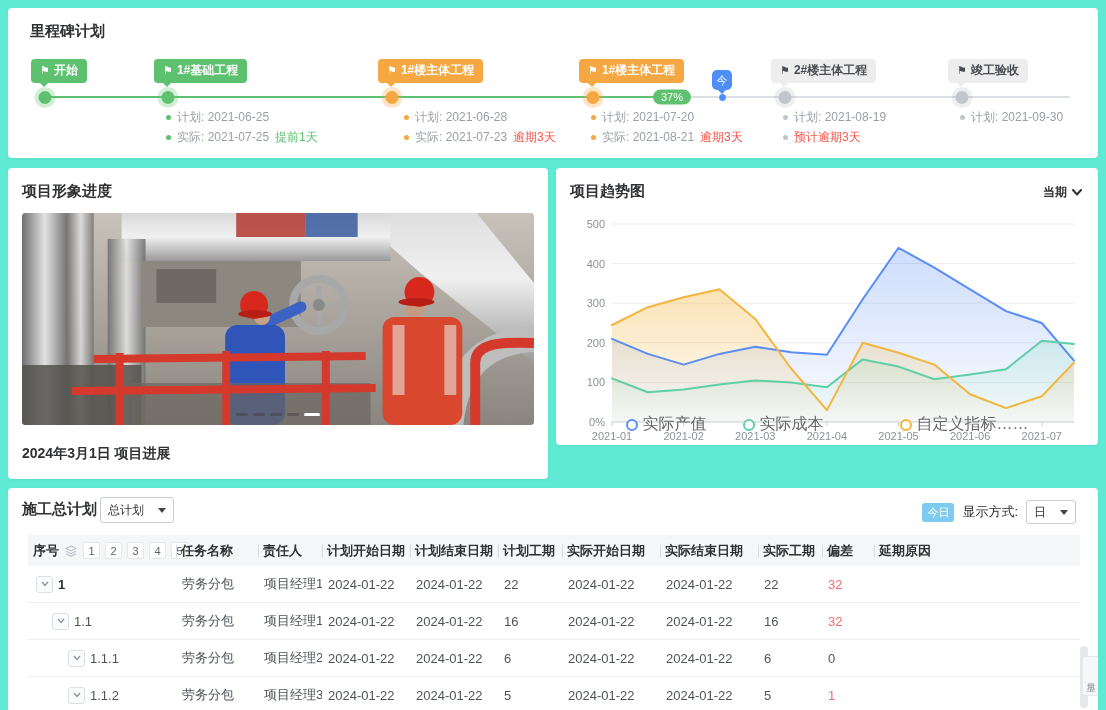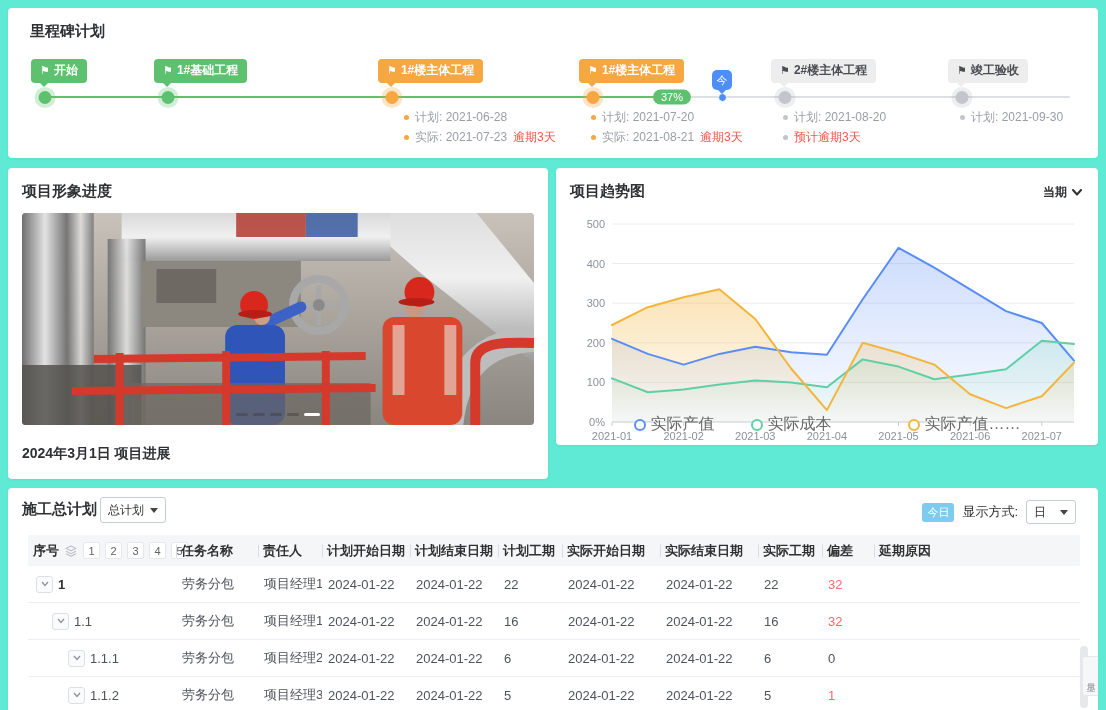--- a/index.html
+++ b/index.html
@@ -59,21 +59,21 @@
   .legend-item{display:flex;align-items:center;gap:5px;cursor:pointer;}
   .legend-item:nth-child(3){margin-left:40px;}
   .legend-ring{width:8px;height:8px;border-radius:50%;border:2px solid;background:#fff;flex:none;}
 
   
   #card-schedule{left:8px;top:488px;width:1090px;height:230px;}
   #card-schedule .card-title{left:14px;top:12px;}
   .select{display:inline-flex;align-items:center;justify-content:space-between;border:1px solid #c8ccd4;
           border-radius:3px;background:#fff;padding:0 7px;font-size:12px;color:#303133;cursor:pointer;box-sizing:border-box;}
   .caret{width:0;height:0;border-left:4px solid transparent;border-right:4px solid transparent;border-top:5px solid #444;}
-  #plan-select{position:absolute;left:92px;top:9px;width:66px;height:26px;}
+  #plan-select{position:absolute;left:92px;top:9px;width:74px;height:26px;}
   .right-controls{position:absolute;right:22px;top:12px;display:flex;align-items:center;gap:8px;font-size:13px;color:#303133;}
   .today-badge{background:#7ecbf0;color:#fff;font-size:11px;padding:2px 5px;border-radius:3px;}
   #mode-select{width:50px;height:24px;}
   .table{position:absolute;left:20px;top:47px;width:1052px;}
   .t-grid{display:grid;grid-template-columns:148px 82px 64px 88px 88px 64px 98px 98px 64px 52px 1fr;}
   .t-header{background:#f5f6f8;height:31px;align-items:center;font-size:13px;font-weight:700;color:#303133;}
   .th{padding:0 5px;display:flex;align-items:center;white-space:nowrap;position:relative;height:100%;}
   .th + .th::before{content:"";position:absolute;left:0;top:50%;transform:translateY(-50%);width:1px;height:13px;background:#d8dce3;}
   .seq-head{gap:5px;}
   .level-btn{width:15px;height:15px;background:#fff;border:1px solid #e4e7ed;border-radius:2px;font-size:11px;
@@ -98,20 +98,31 @@
 
   <section class="card" id="card-milestone">
     <h2 class="card-title">里程碑计划</h2>
     <div class="timeline" id="timeline">
         <div class="tl-line green" style="left: 37px; width: 627px;"></div>
         <div class="tl-line gray" style="left: 664px; width: 398px;"></div>
         <div class="node green" style="left: 37px;"></div>
         <div class="badge green" style="left: 23px;"><span class="flag">⚑</span><span>开始</span></div>
         <div class="node green" style="left: 160px;"></div>
         <div class="badge green" style="left: 146px;"><span class="flag">⚑</span><span>1#基础工程</span></div>
+        <div class="ms-dates" style="left: 158px;">
+          <div class="ms-row">
+            <div class="ms-bullet green"></div>
+            <span>计划: 2021-06-25</span>
+          </div>
+          <div class="ms-row">
+            <div class="ms-bullet green"></div>
+            <span>实际: 2021-07-25 </span>
+            <span class="ms-note green">提前1天</span>
+          </div>
+        </div>
         <div class="node orange" style="left: 384px;"></div>
         <div class="badge orange" style="left: 370px;"><span class="flag">⚑</span><span>1#楼主体工程</span></div>
         <div class="ms-dates" style="left: 396px;">
           <div class="ms-row">
             <div class="ms-bullet orange"></div>
             <span>计划: 2021-06-28</span>
           </div>
           <div class="ms-row">
             <div class="ms-bullet orange"></div>
             <span>实际: 2021-07-23 </span>
@@ -129,21 +140,21 @@
             <div class="ms-bullet orange"></div>
             <span>实际: 2021-08-21 </span>
             <span class="ms-note red">逾期3天</span>
           </div>
         </div>
         <div class="node gray" style="left: 777px;"></div>
         <div class="badge gray" style="left: 763px;"><span class="flag">⚑</span><span>2#楼主体工程</span></div>
         <div class="ms-dates" style="left: 775px;">
           <div class="ms-row">
             <div class="ms-bullet gray"></div>
-            <span>计划: 2021-08-20</span>
+            <span>计划: 2021-08-19</span>
           </div>
           <div class="ms-row">
             <div class="ms-bullet gray"></div>
             <span class="ms-note red">预计逾期3天</span>
           </div>
         </div>
         <div class="node gray" style="left: 954px;"></div>
         <div class="badge gray" style="left: 940px;"><span class="flag">⚑</span><span>竣工验收</span></div>
         <div class="ms-dates" style="left: 952px;">
           <div class="ms-row">
@@ -285,21 +296,21 @@
         <div class="legend-item">
           <div class="legend-ring" style="border-color: rgb(90, 141, 245);"></div>
           <span>实际产值</span>
         </div>
         <div class="legend-item">
           <div class="legend-ring" style="border-color: rgb(95, 208, 165);"></div>
           <span>实际成本</span>
         </div>
         <div class="legend-item">
           <div class="legend-ring" style="border-color: rgb(243, 181, 61);"></div>
-          <span>实际产值……</span>
+          <span>自定义指标……</span>
         </div>
       </div>
   </section>
 
   <section class="card" id="card-schedule">
     <h2 class="card-title">施工总计划</h2>
     <div class="select" id="plan-select">
       <span>总计划</span>
       <span class="caret"></span>
     </div>

